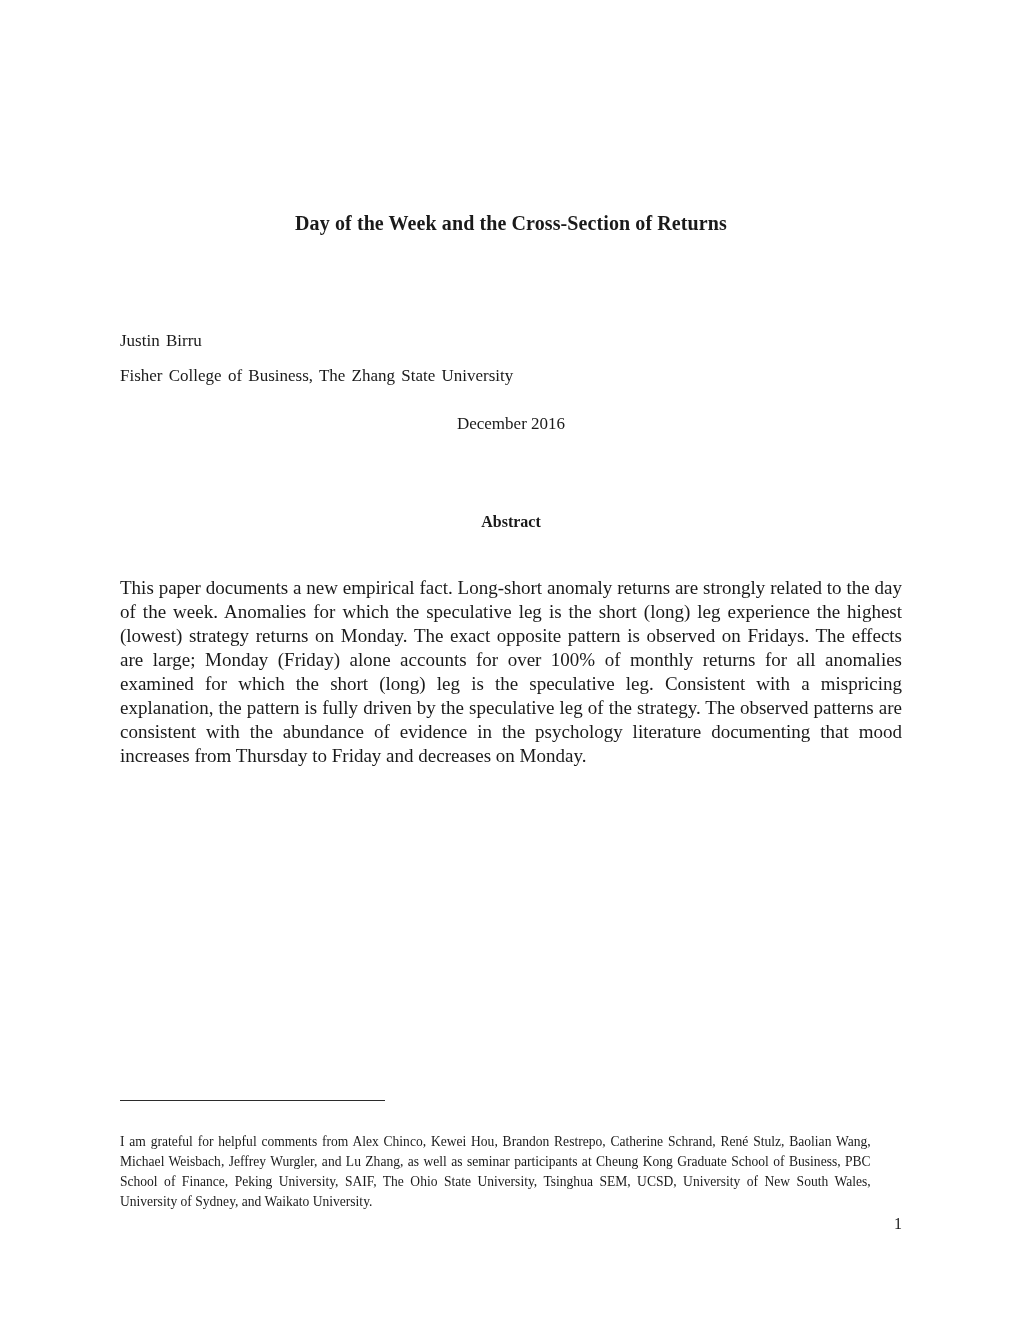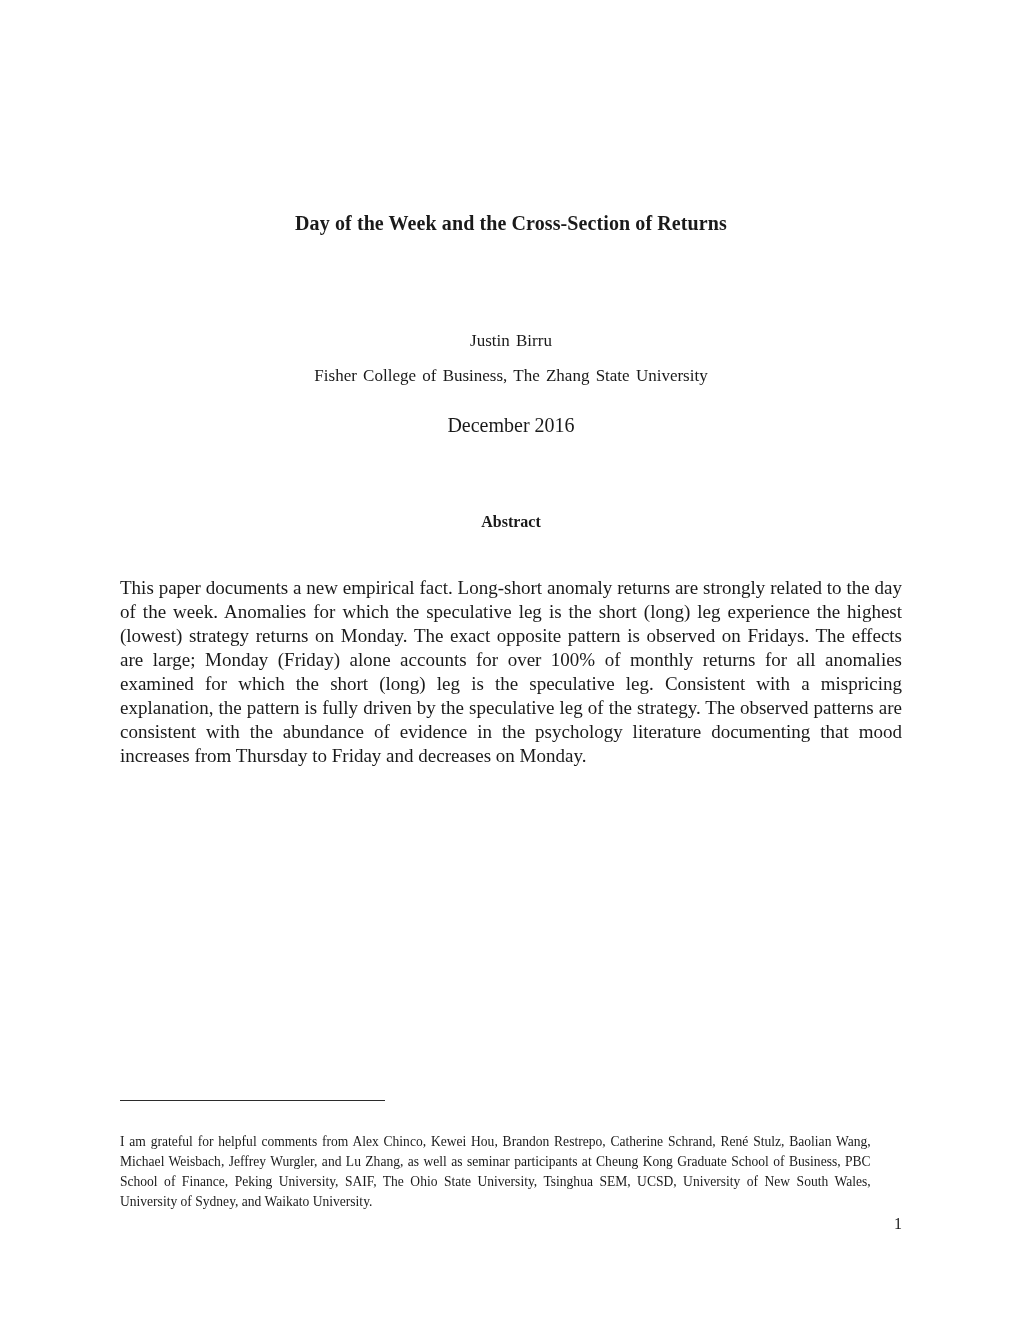--- a/index.html
+++ b/index.html
@@ -33,33 +33,33 @@
     letter-spacing: 0.1px;
     line-height: 1.25;
   }
 
   
   .author-block {
     position: absolute;
     left: 120px;
     top: 323px;
     width: 782px;
-    text-align: center;
+    text-align: left;
     font-size: 17px;
     line-height: 35px;
   }
   .author-name { word-spacing: 2px; }
   .author-affil { word-spacing: 2px; }
   .doc-date {
     position: absolute;
     left: 120px;
     top: 414px;
     width: 782px;
     text-align: center;
-    font-size: 20px;
+    font-size: 17px;
   }
 
   
   .abstract-heading {
     position: absolute;
     left: 120px;
     top: 513px;
     width: 782px;
     text-align: center;
     font-size: 16px;

